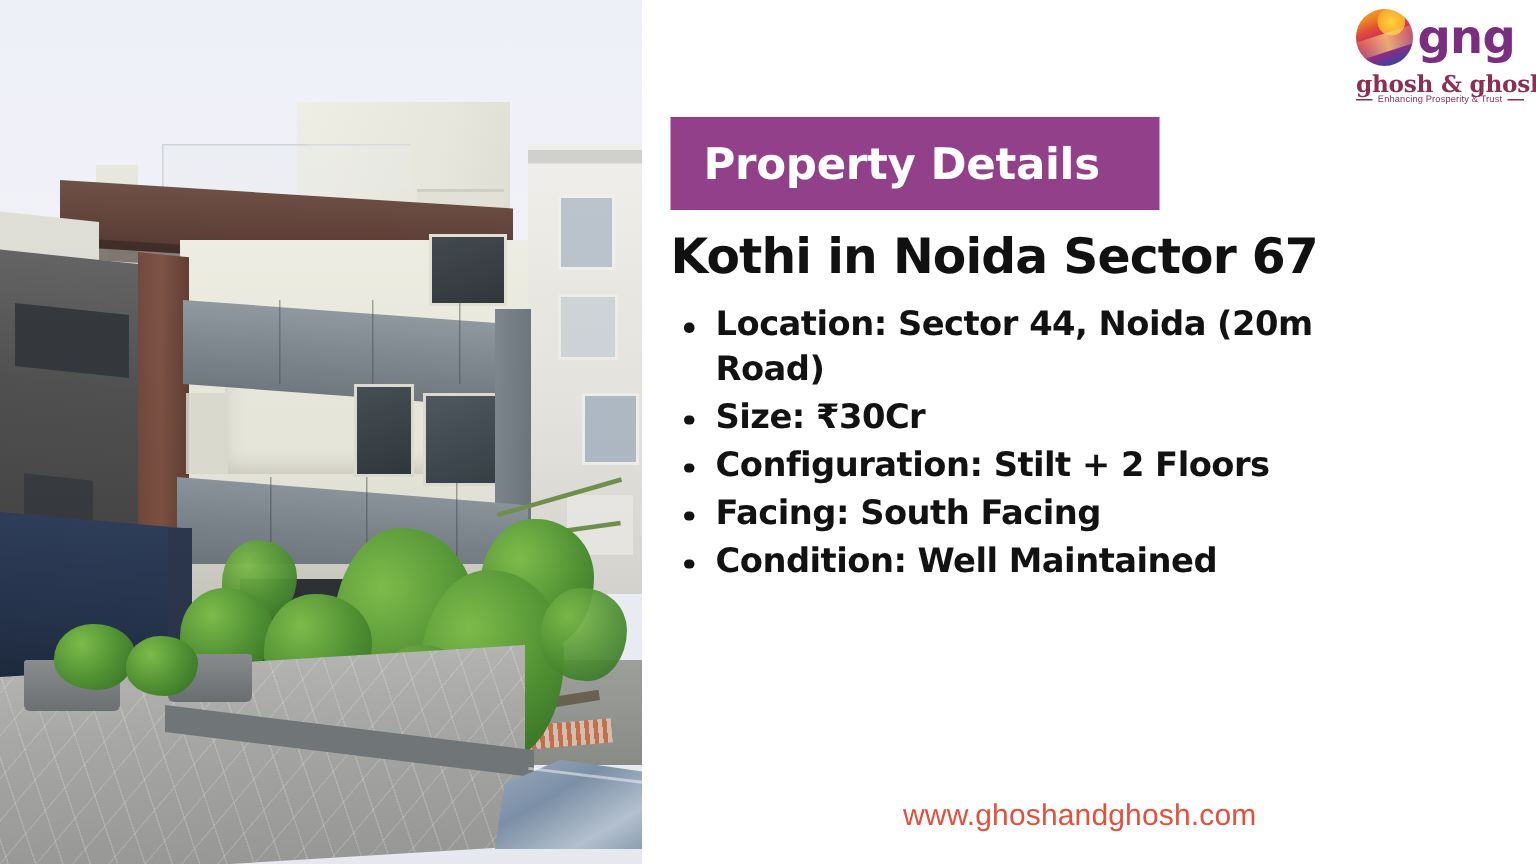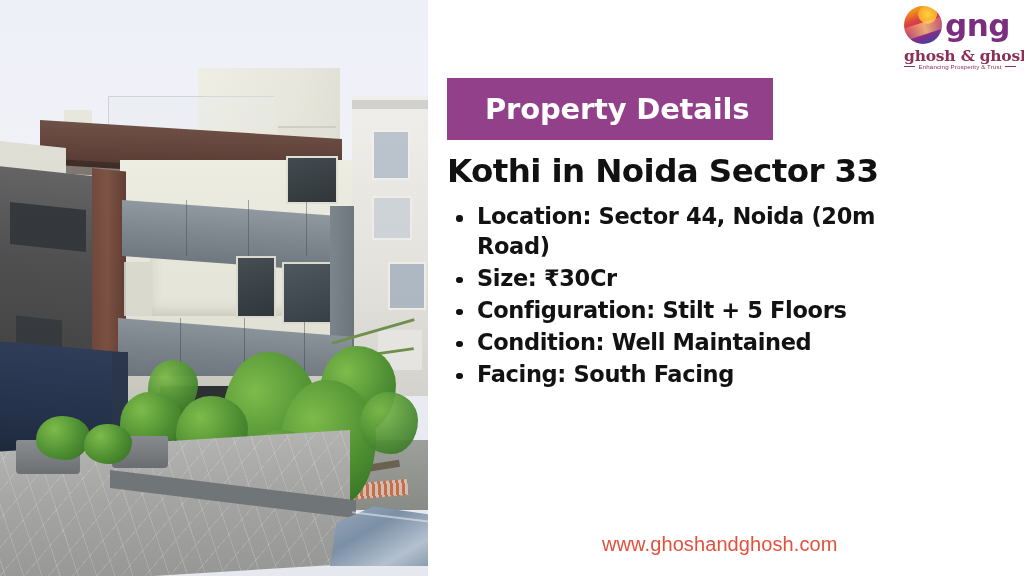--- a/index.html
+++ b/index.html
@@ -508,21 +508,20 @@
     padding-left: 22px;
     box-sizing: border-box;
   }
   .banner-text {
     color: #ffffff;
     font-family: "DejaVu Sans", sans-serif;
     font-weight: 700;
     font-size: 29px;
     letter-spacing: -0.2px;
     white-space: nowrap;
-    margin-left: 16px;
   }
 
   .title {
     position: absolute;
     left: 19px;
     top: 152px;
     font-family: "DejaVu Sans", sans-serif;
     font-weight: 700;
     font-size: 32.5px;
     color: #111111;
@@ -683,26 +682,26 @@
         <span class="ln"></span>
         <span class="logo-tag">Enhancing Prosperity &amp; Trust</span>
         <span class="ln"></span>
       </div>
     </div>
 
     <div class="banner">
       <span class="banner-text">Property Details</span>
     </div>
 
-    <div class="title">Kothi in Noida Sector 33</div>
+    <div class="title">Kothi in Noida Sector 67</div>
 
     <ul class="details-list">
       <li>Location: Sector 44, Noida (20m Road)</li>
       <li>Size: ₹30Cr</li>
-      <li>Configuration: Stilt + 5 Floors</li>
+      <li>Configuration: Stilt + 2 Floors</li>
+      <li>Facing: South Facing</li>
       <li>Condition: Well Maintained</li>
-      <li>Facing: South Facing</li>
     </ul>
 
     <div class="website">www.ghoshandghosh.com</div>
   </div>
 
 </div>
 
 </body></html>

